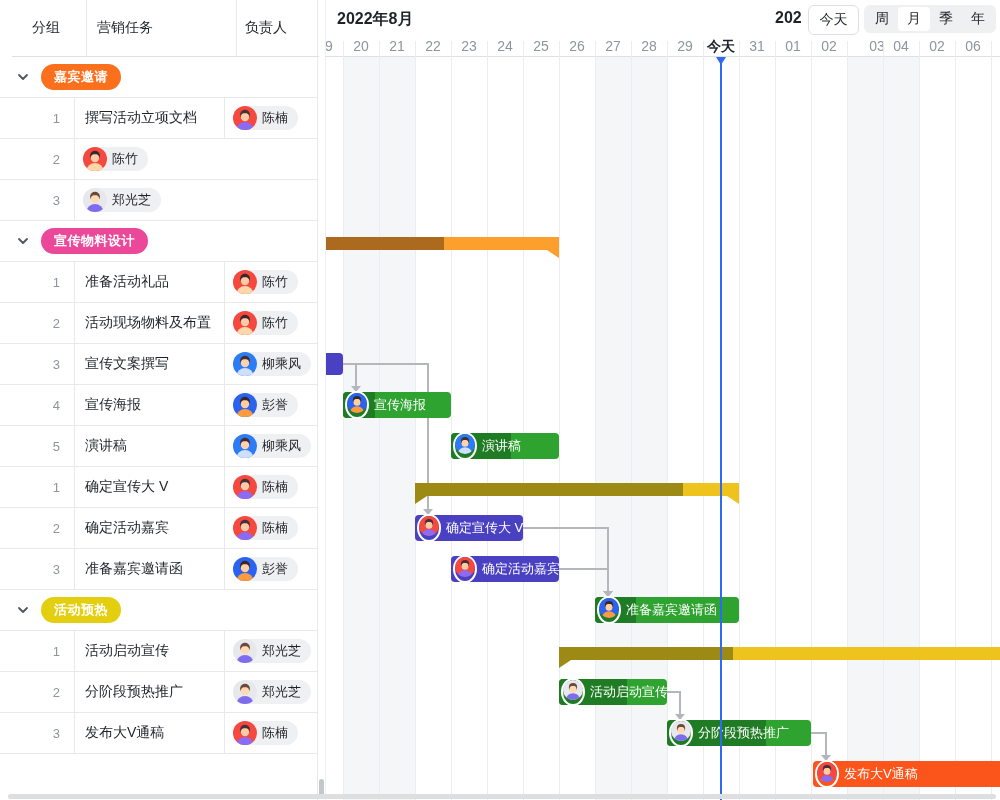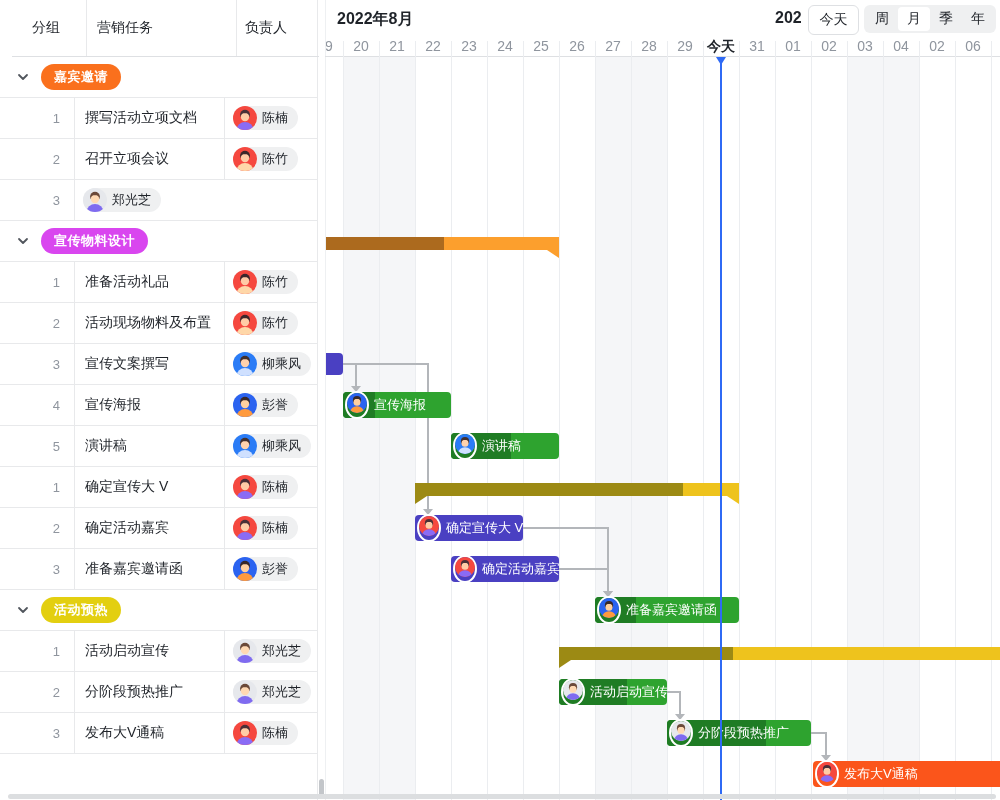--- a/index.html
+++ b/index.html
@@ -93,21 +93,20 @@
       <path d="M8 7.2 a4.4 4.4 0 0 1 8 0 z" fill="#4a3038"></path>
       <ellipse cx="12" cy="23.5" rx="8.3" ry="7.6" fill="#8a6bf5"></ellipse>
     </svg>
               </span>
               <span>陈楠</span>
             </span>
     </div>
         </div>
         <div class="row task-row">
     <div class="cell cell-num">2</div>
-    <div class="cell cell-name">召开立项会议</div>
     <div class="cell cell-owner">
       <span class="chip">
               <span class="avatar" style="width:24px;height:24px;background:#f5483f">
     <svg width="24" height="24" viewBox="0 0 24 24">
       <circle cx="12" cy="8.6" r="4.9" fill="#3c282c"></circle>
       <circle cx="12" cy="11" r="4.2" fill="#ffcba6"></circle>
       <path d="M8 7.2 a4.4 4.4 0 0 1 8 0 z" fill="#3c282c"></path>
       <ellipse cx="12" cy="23.5" rx="8.3" ry="7.6" fill="#ffd7a8"></ellipse>
     </svg>
               </span>
@@ -130,21 +129,21 @@
               <span>郑光芝</span>
             </span>
     </div>
         </div>
         <div class="row group-row">
           <span class="chevron">
   <svg width="12" height="12" viewBox="0 0 12 12">
               <polyline points="2,4 6,8 10,4" fill="none" stroke="#51565d" stroke-width="1.8" stroke-linecap="round" stroke-linejoin="round"></polyline>
             </svg>
           </span>
-      <span class="pill" style="background:#d946ef">宣传物料设计</span>
+      <span class="pill" style="background:#ec4899">宣传物料设计</span>
         </div>
         <div class="row task-row">
     <div class="cell cell-num">1</div>
     <div class="cell cell-name">准备活动礼品</div>
     <div class="cell cell-owner">
       <span class="chip">
               <span class="avatar" style="width:24px;height:24px;background:#f5483f">
     <svg width="24" height="24" viewBox="0 0 24 24">
       <circle cx="12" cy="8.6" r="4.9" fill="#3c282c"></circle>
       <circle cx="12" cy="11" r="4.2" fill="#ffcba6"></circle>
@@ -509,21 +508,21 @@
           <div class="date-cell" style="left:161px">24</div>
           <div class="date-cell" style="left:197px">25</div>
           <div class="date-cell" style="left:233px">26</div>
           <div class="date-cell" style="left:269px">27</div>
           <div class="date-cell" style="left:305px">28</div>
           <div class="date-cell" style="left:341px">29</div>
           <div class="date-cell today" style="left:377px">今天</div>
           <div class="date-cell" style="left:413px">31</div>
           <div class="date-cell" style="left:449px">01</div>
           <div class="date-cell" style="left:485px">02</div>
-          <div class="date-cell" style="left:521px">03</div>
+          <div class="date-cell" style="left:533px">03</div>
           <div class="date-cell" style="left:557px">04</div>
           <div class="date-cell" style="left:593px">02</div>
           <div class="date-cell" style="left:629px">06</div>
           <div class="hgrid" style="left:17px"></div>
           <div class="hgrid" style="left:53px"></div>
           <div class="hgrid" style="left:89px"></div>
           <div class="hgrid" style="left:125px"></div>
           <div class="hgrid" style="left:161px"></div>
           <div class="hgrid" style="left:197px"></div>
           <div class="hgrid" style="left:233px"></div>

